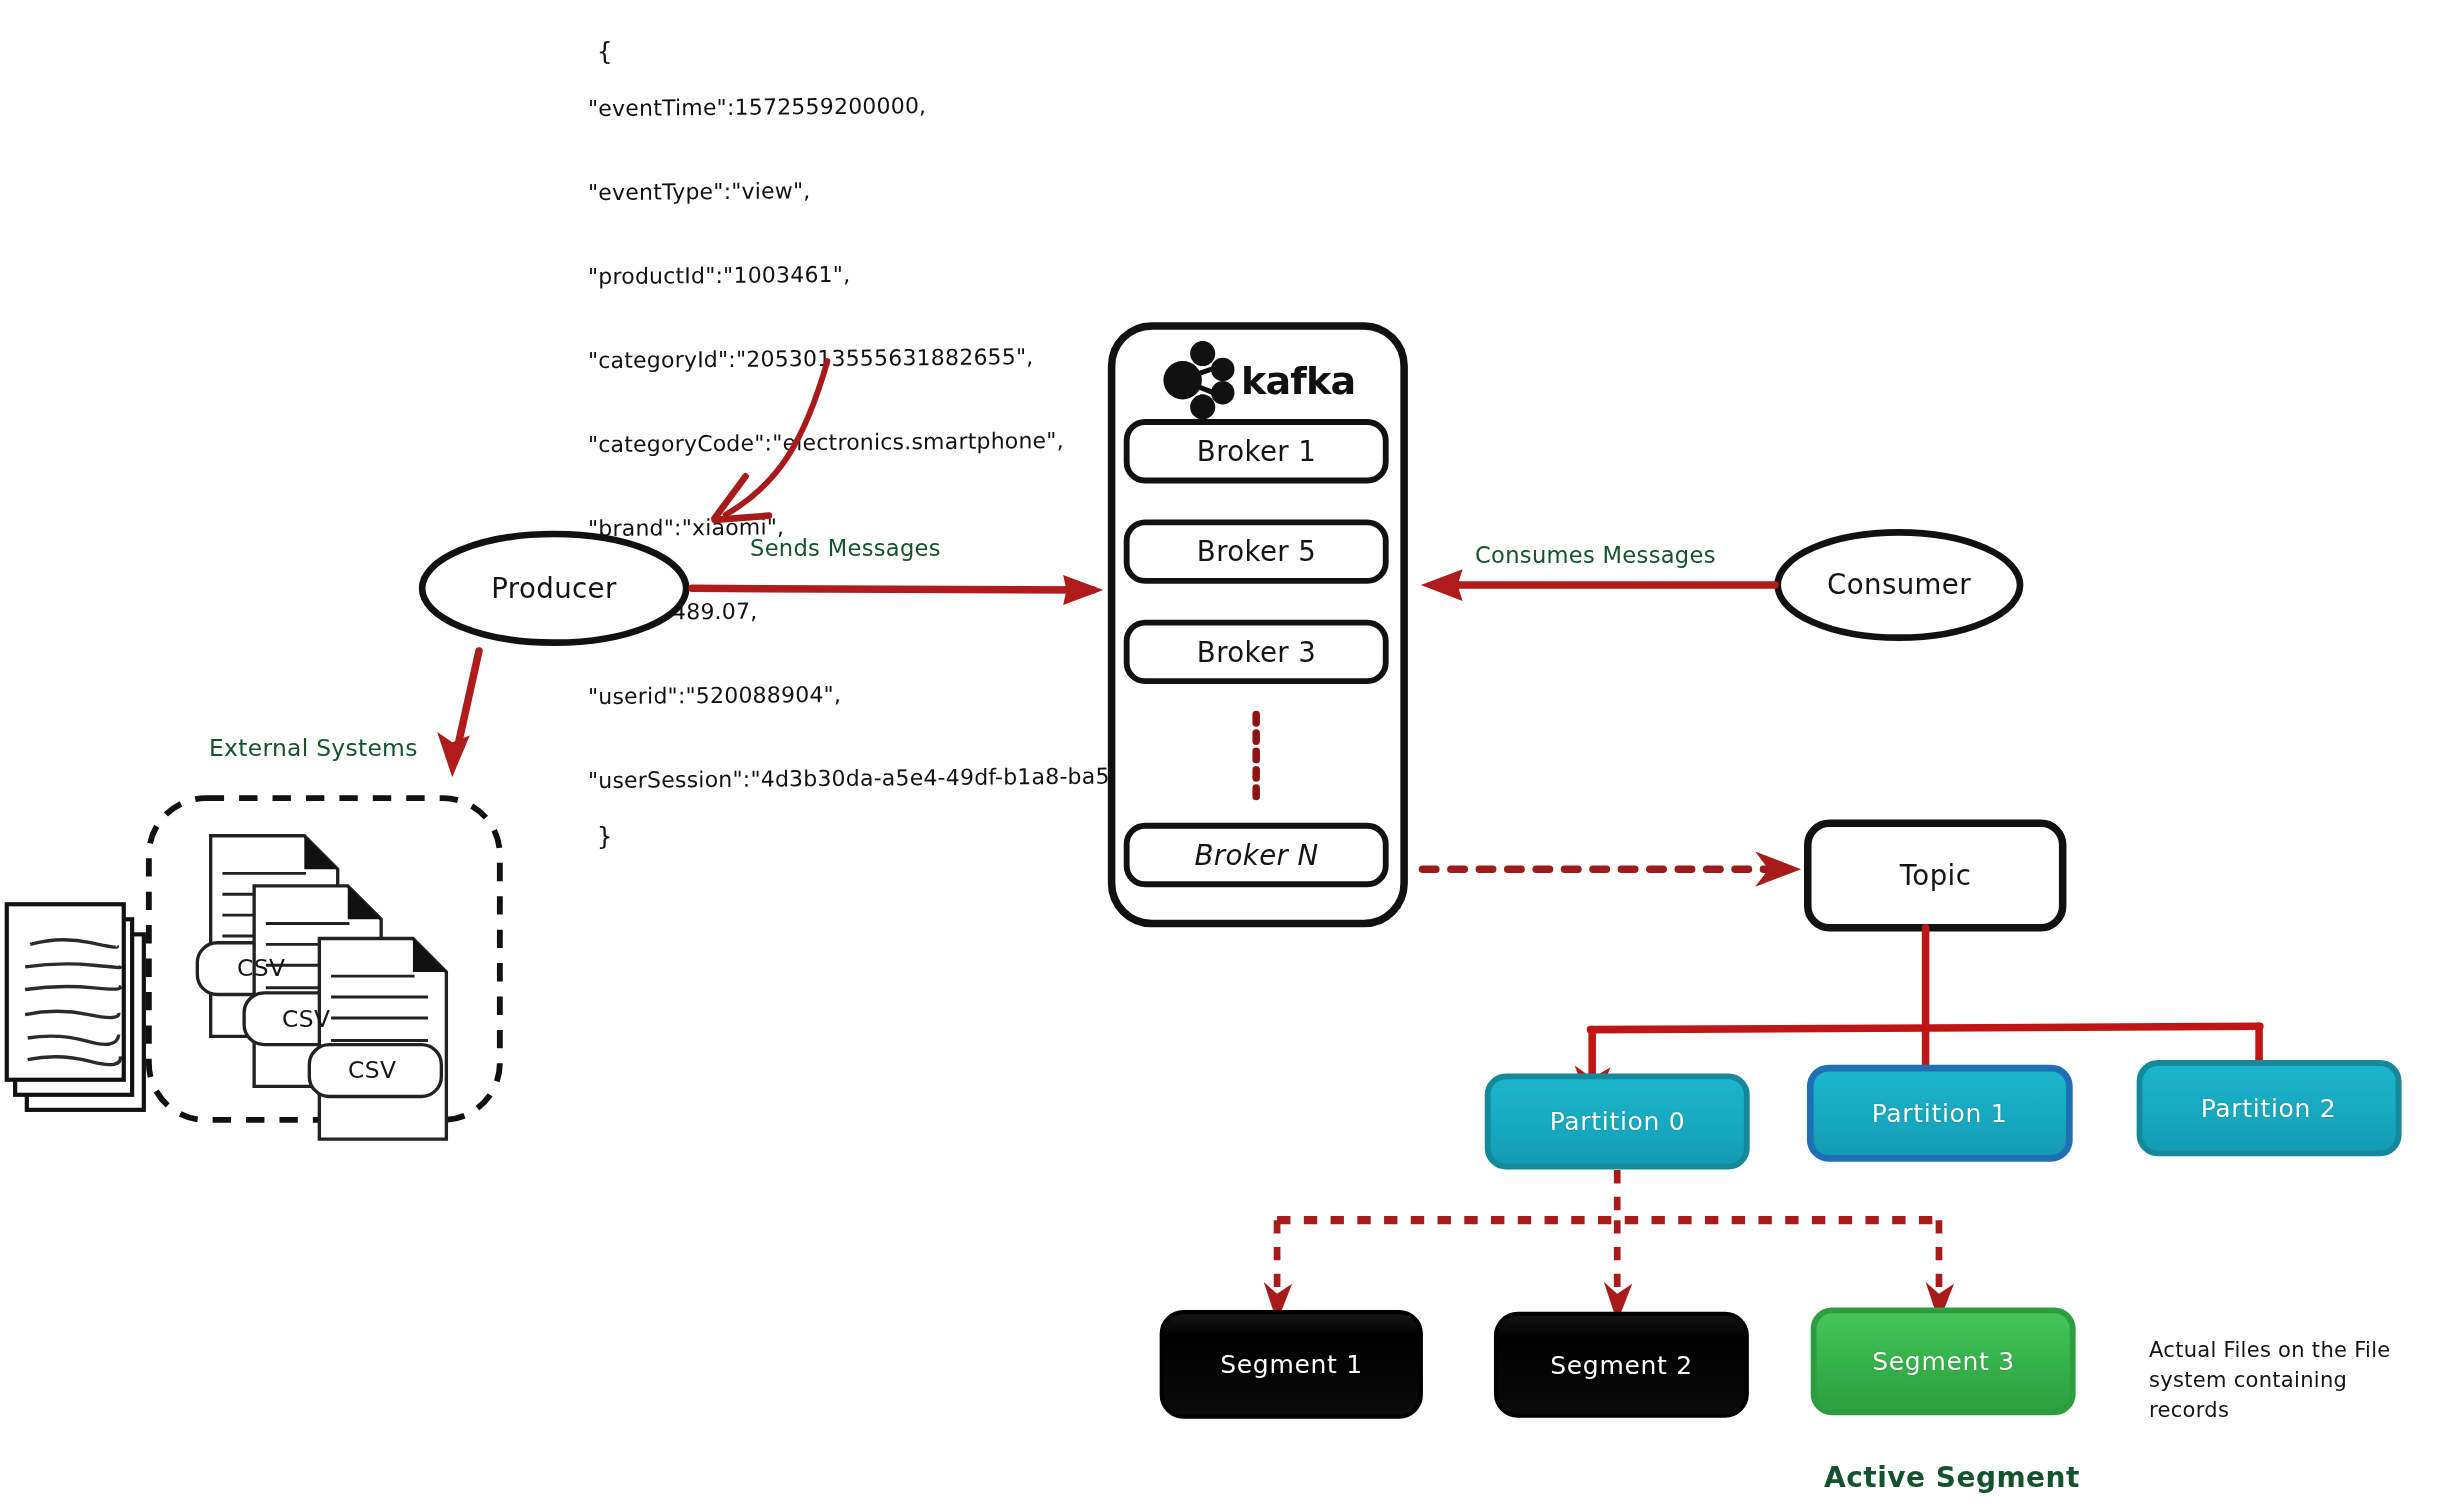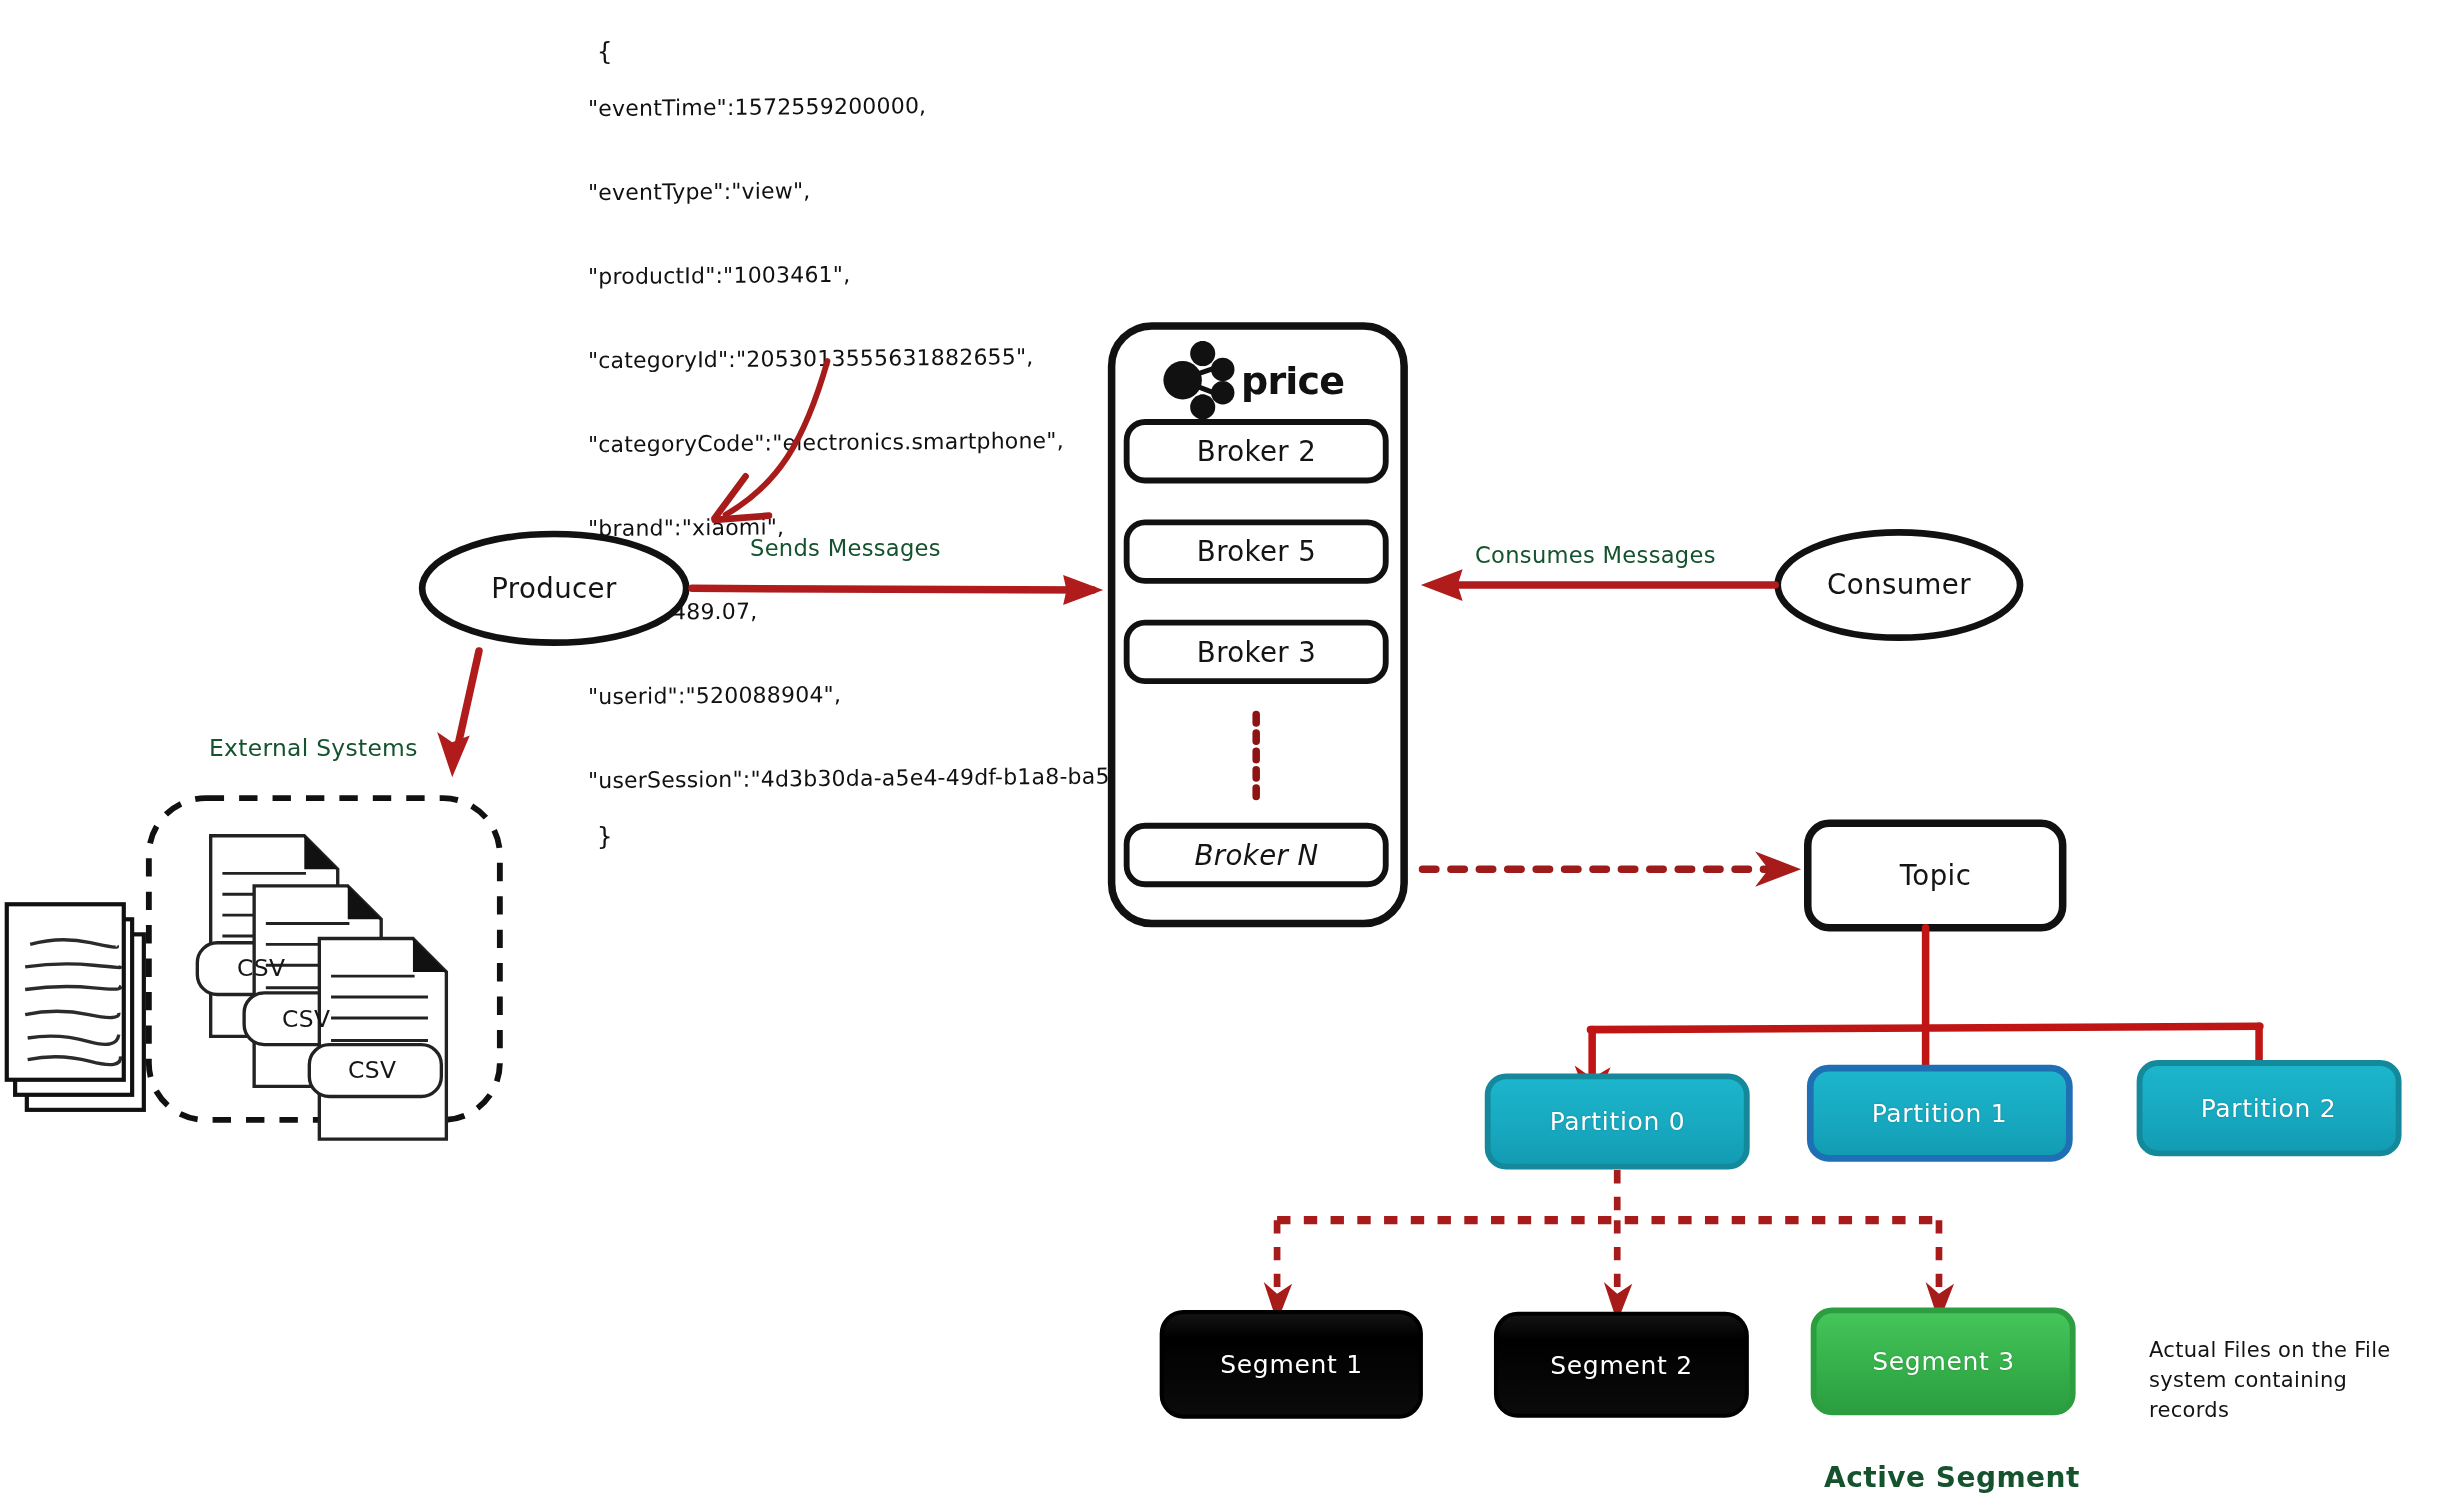--- a/index.html
+++ b/index.html
@@ -257,25 +257,25 @@
     </g>
     <g>
       <rect x="1790" y="1572" width="300" height="122" rx="26" ry="26" fill="url(#gseg)" stroke="#000" stroke-width="5"></rect>
     </g>
     <g>
       <rect x="2170" y="1568" width="310" height="122" rx="22" ry="22" fill="url(#gsegactive)" stroke="#2C9E40" stroke-width="7"></rect>
     </g>
   </svg>
 
   <div class="box" style="left:1241px;top:351px;width:167px;height:59px;justify-content:flex-start;">
-    <span style="font-size:38px;font-weight:600;color:#111;letter-spacing:-0.8px;">price</span>
+    <span style="font-size:38px;font-weight:600;color:#111;letter-spacing:-0.8px;">kafka</span>
   </div>
 
   <div class="box" style="left:1127px;top:422px;width:259px;height:59px;">
-    <span class="broker-text">Broker 2</span>
+    <span class="broker-text">Broker 1</span>
   </div>
   <div class="box" style="left:1127px;top:522px;width:259px;height:59px;">
     <span class="broker-text">Broker 5</span>
   </div>
   <div class="box" style="left:1127px;top:623px;width:259px;height:59px;">
     <span class="broker-text">Broker 3</span>
   </div>
   <div class="box" style="left:1127px;top:826px;width:259px;height:59px;">
     <span class="broker-text italic">Broker N</span>
   </div>

